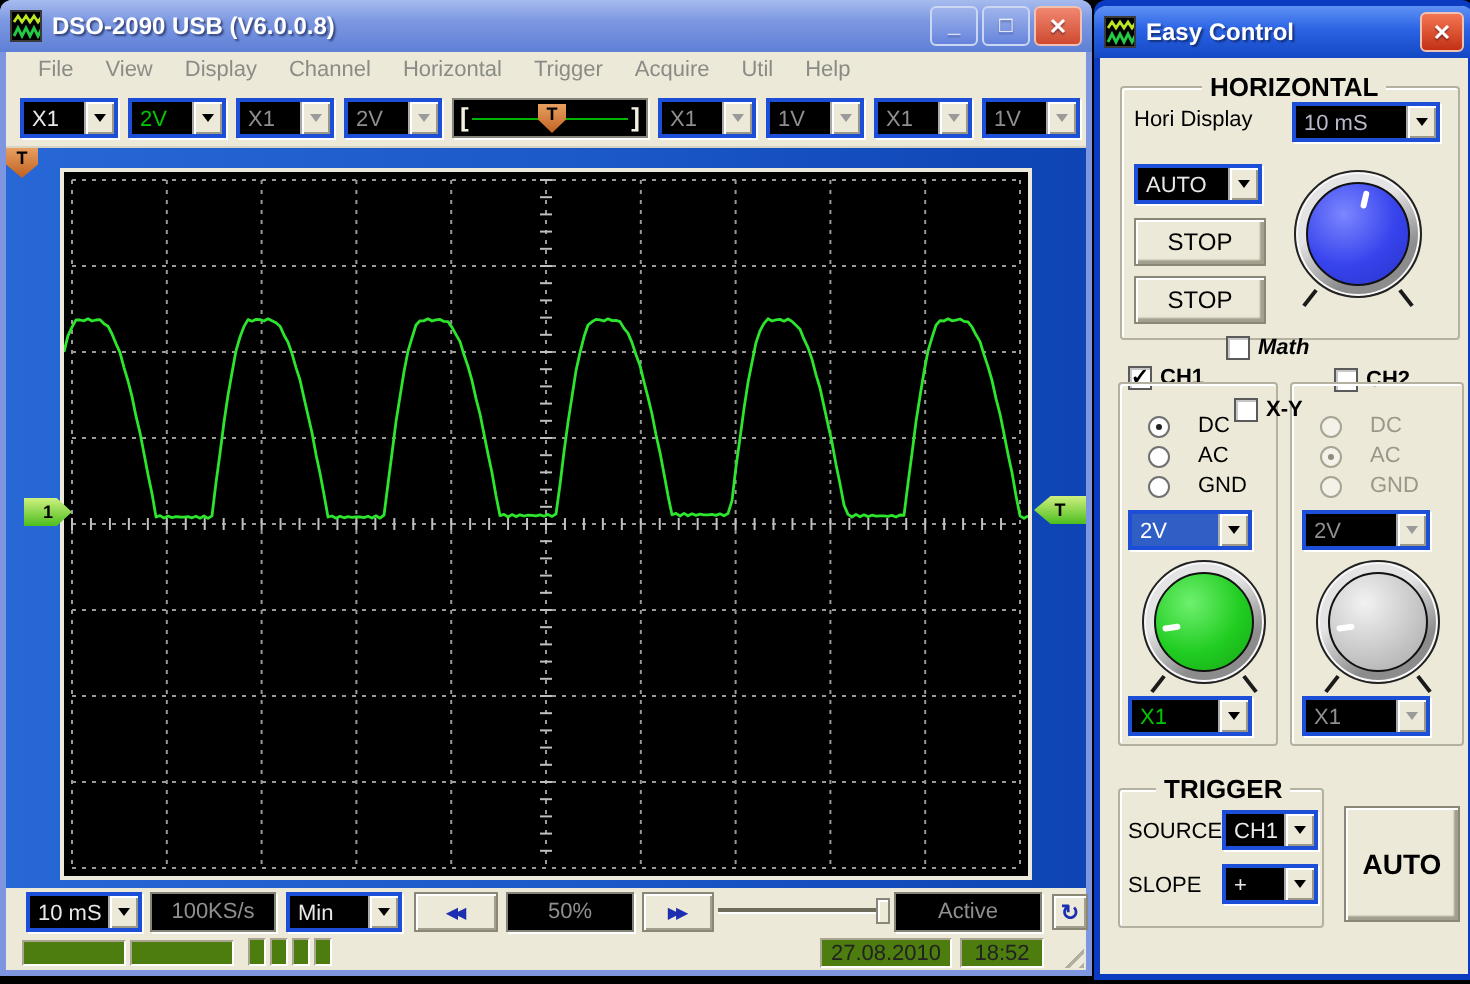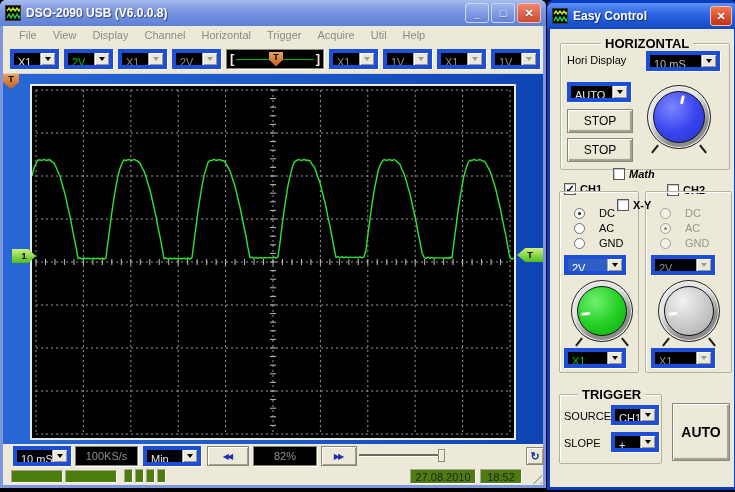--- a/index.html
+++ b/index.html
@@ -28,21 +28,21 @@
   #ec-window .tb-btn.close { background:linear-gradient(180deg,#F47653,#C33014); width:22px; }
 
   .menubar { position:absolute; left:0; right:0; top:26px; height:18px; background:#ECE9D8;
     display:flex; align-items:center; padding-left:8px; }
   .menu-item { color:#8B8B86; padding:0 8px; }
 
   .toolbar { position:absolute; left:0; right:0; top:44px; height:30px; background:#ECE9D8;
     display:flex; align-items:center; padding-left:7px; gap:5px; border-bottom:1px solid #d8d4c2; }
 
   
-  .combo { display:flex; height:20px; border:4px solid #1d4ed8; background:#000;
+  .combo { display:flex; height:20px; border:2px solid #1d4ed8; background:#000;
     box-shadow:1px 1px 0 #fff; }
   .combo .field { flex:1; color:#E8E8E8; padding:3px 3px 0 4px; overflow:hidden; white-space:nowrap; background:#000; }
   .combo .field.green { color:#00C800; }
   .combo .field.dim { color:#8F8F8F; }
   .combo .field.sel { background:#2F5FC4; color:#fff; }
   .combo .btn { width:15px; background:#ECE9D8; border-left:1px solid #aaa;
     box-shadow:inset 1px 1px 0 #fff, inset -1px -1px 0 #9C9887;
     display:flex; align-items:center; justify-content:center; }
   .arr { width:0; height:0; border:3px solid transparent; border-top:4px solid #000; margin-top:3px; }
   .arr.dim { border-top-color:#9a9a9a; }
@@ -360,28 +360,29 @@
     <div class="readout" style="left:72px; top:2px; width:63px;">100KS/s</div>
     <div class="combo" style="left:140px; top:2px; width:58px;">
       <div class="field">Min</div>
       <div class="btn">
           <i class="arr"></i>
         </div>
     </div>
     <div class="btn3d" style="left:204px; top:2px; width:42px; height:20px;">
       <span class="dblarr">◀◀</span>
     </div>
-    <div class="readout" style="left:250px; top:2px; width:64px;">82%</div>
+    <div class="readout" style="left:250px; top:2px; width:64px;">50%</div>
     <div class="btn3d" style="left:318px; top:2px; width:36px; height:20px;">
       <span class="dblarr">▶▶</span>
     </div>
     <div class="slider" style="left:356px; top:2px; width:86px;">
       <div class="track"></div>
       <div class="thumb"></div>
     </div>
+    <div class="readout" style="left:444px; top:2px; width:74px;">Active</div>
     <div class="btn3d" style="left:523px; top:3px; width:18px; height:18px; font-weight:bold;">
       <span>↻</span>
     </div>
   </div>
 
   <div class="statusbar">
     <div class="sunken" style="left:8px; top:2px; width:52px; height:13px;"></div>
     <div class="sunken" style="left:62px; top:2px; width:52px; height:13px;"></div>
     <div class="sunken" style="left:121px; top:1px; width:9px; height:14px;"></div>
     <div class="sunken" style="left:132px; top:1px; width:9px; height:14px;"></div>

